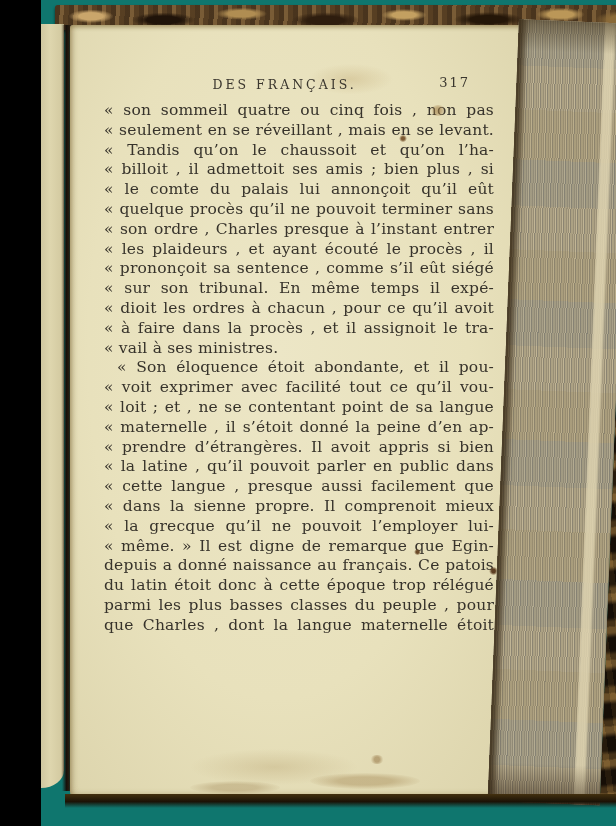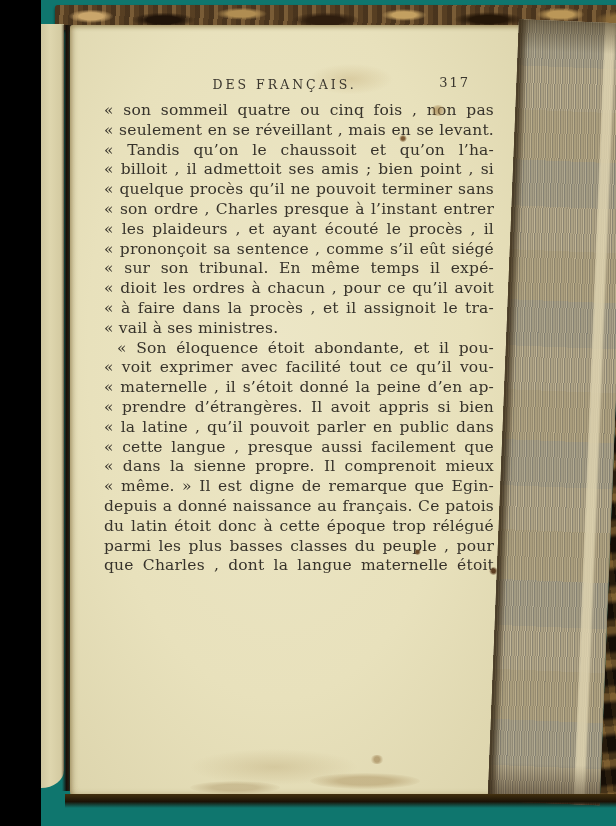--- a/index.html
+++ b/index.html
@@ -127,36 +127,39 @@
   <div class="page">
     <div class="text-area">
       <div class="pg-header">
         <span class="running-title">DES FRANÇAIS.</span>
         <span class="page-number">317</span>
       </div>
       <div class="body-text">
         <div class="line">« son sommeil quatre ou cinq fois , non pas</div>
         <div class="line">« seulement en se réveillant , mais en se levant.</div>
         <div class="line">« Tandis qu’on le chaussoit et qu’on l’ha-</div>
-        <div class="line">« billoit , il admettoit ses amis ; bien point , si</div>
+        <div class="line">« billoit , il admettoit ses amis ; bien plus , si</div>
+        <div class="line">« le comte du palais lui annonçoit qu’il eût</div>
         <div class="line">« quelque procès qu’il ne pouvoit terminer sans</div>
         <div class="line">« son ordre , Charles presque à l’instant entrer</div>
         <div class="line">« les plaideurs , et ayant écouté le procès , il</div>
         <div class="line">« prononçoit sa sentence , comme s’il eût siégé</div>
         <div class="line">« sur son tribunal. En même temps il expé-</div>
         <div class="line">« dioit les ordres à chacun , pour ce qu’il avoit</div>
         <div class="line">« à faire dans la procès , et il assignoit le tra-</div>
         <div class="line short">« vail à ses ministres.</div>
         <div class="line indent">« Son éloquence étoit abondante, et il pou-</div>
         <div class="line">« voit exprimer avec facilité tout ce qu’il vou-</div>
+        <div class="line">« loit ; et , ne se contentant point de sa langue</div>
         <div class="line">« maternelle , il s’étoit donné la peine d’en ap-</div>
         <div class="line">« prendre d’étrangères. Il avoit appris si bien</div>
         <div class="line">« la latine , qu’il pouvoit parler en public dans</div>
         <div class="line">« cette langue , presque aussi facilement que</div>
         <div class="line">« dans la sienne propre. Il comprenoit mieux</div>
+        <div class="line">« la grecque qu’il ne pouvoit l’employer lui-</div>
         <div class="line">« même. » Il est digne de remarque que Egin-</div>
         <div class="line">depuis a donné naissance au français. Ce patois</div>
         <div class="line">du latin étoit donc à cette époque trop rélégué</div>
         <div class="line">parmi les plus basses classes du peuple , pour</div>
         <div class="line">que Charles , dont la langue maternelle étoit</div>
       </div>
     </div>
     <div class="stain s1"></div>
     <div class="stain s2"></div>
     <div class="stain s3"></div>

